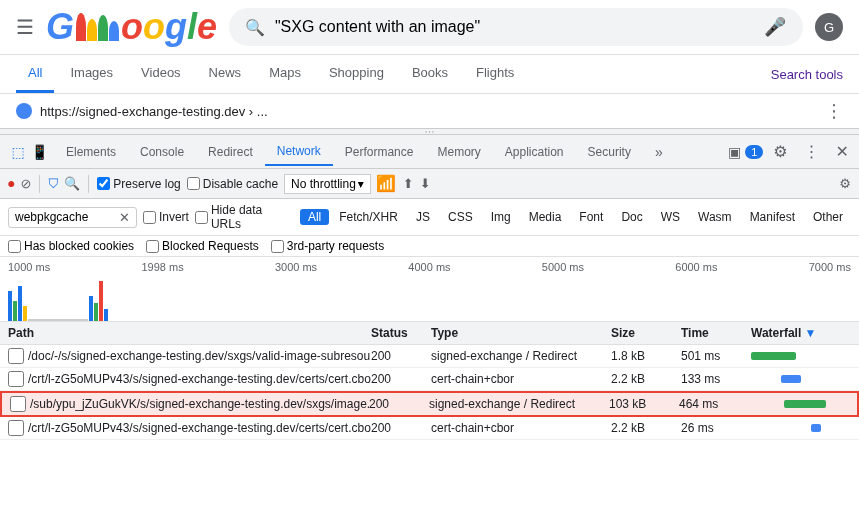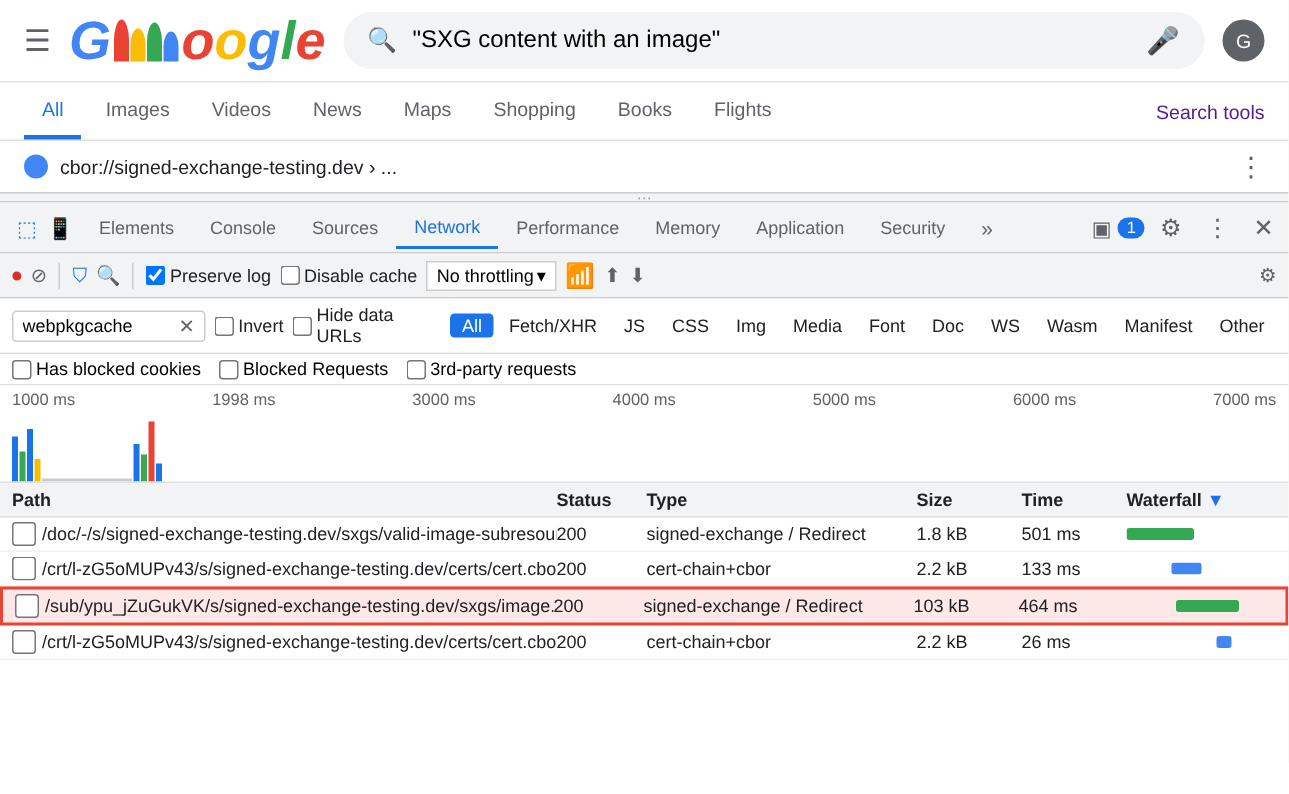--- a/index.html
+++ b/index.html
@@ -264,38 +264,38 @@
   <div class="search-tab">News</div>
   <div class="search-tab">Maps</div>
   <div class="search-tab">Shopping</div>
   <div class="search-tab">Books</div>
   <div class="search-tab">Flights</div>
   <div class="search-tools">Search tools</div>
 </div>
 
 <div class="search-result-row">
   <div style="width:16px;height:16px;border-radius:50%;background:#4285F4;flex-shrink:0;"></div>
-  <span class="result-url">cbor://signed-exchange-testing.dev › ...</span>
+  <span class="result-url">https://signed-exchange-testing.dev › ...</span>
   <span class="result-more">⋮</span>
 </div>
 
 <div style="height:6px;background:#f1f3f4;border-top:1px solid #ccc;display:flex;align-items:center;justify-content:center;cursor:row-resize;">
   <span style="color:#9aa0a6;font-size:10px;">⋯</span>
 </div>
 
 <div class="devtools">
 
   <div class="devtools-tabs">
     <div class="dt-mode-icons">
       <div class="dt-icon active">⬚</div>
       <div class="dt-icon">📱</div>
     </div>
     <div class="dt-tab">Elements</div>
     <div class="dt-tab">Console</div>
-    <div class="dt-tab">Sources</div>
+    <div class="dt-tab">Redirect</div>
     <div class="dt-tab active">Network</div>
     <div class="dt-tab">Performance</div>
     <div class="dt-tab">Memory</div>
     <div class="dt-tab">Application</div>
     <div class="dt-tab">Security</div>
     <div class="dt-tab" style="font-size:14px;">»</div>
     <div style="margin-left:auto;display:flex;align-items:center;gap:4px;">
       <span style="font-size:14px;color:#5f6368;">▣</span>
       <span class="dt-badge">1</span>
       <span class="dt-settings">⚙</span>

